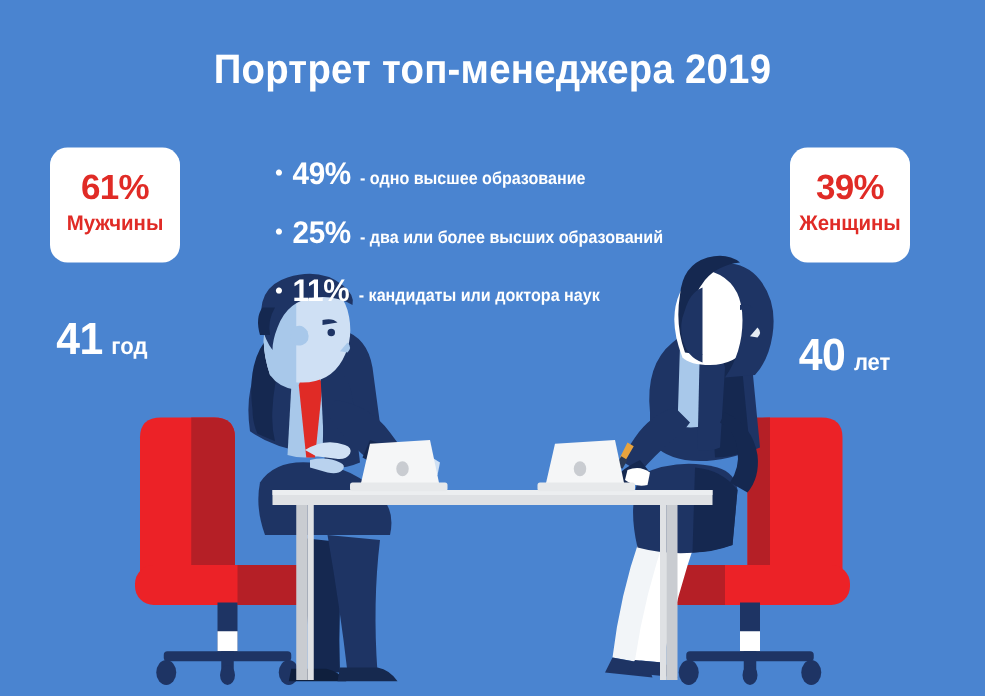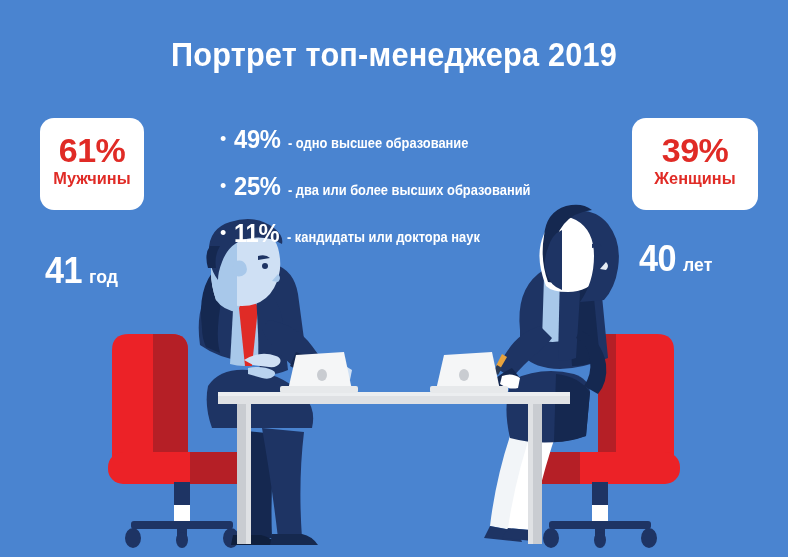--- a/index.html
+++ b/index.html
@@ -45,26 +45,26 @@
   
   .stat-card {
     position: absolute;
     background: #ffffff;
     border-radius: 14px;
     text-align: center;
     box-sizing: border-box;
     padding-top: 13px;
   }
   .stat-card.left  { left: 40px;  top: 118px; width: 104px; height: 92px; }
-  .stat-card.right { left: 632px; top: 118px; width: 126px; height: 92px; }
+  .stat-card.right { left: 632px; top: 118px; width: 96px; height: 92px; }
   .stat-pct {
     display: block;
     color: #e02b26;
     font-weight: bold;
-    font-size: 34px;
+    font-size: 28px;
     line-height: 38px;
     letter-spacing: -0.5px;
   }
   .stat-label {
     display: block;
     color: #e02b26;
     font-weight: bold;
     font-size: 17px;
     line-height: 20px;
     transform: scaleX(0.96);
@@ -111,21 +111,21 @@
   }
 
   
   .age {
     position: absolute;
     color: #ffffff;
     white-space: nowrap;
     text-decoration: underline;
   }
   .age.left  { left: 44px;  top: 252px; }
-  .age.right { left: 638px; top: 240px; }
+  .age.right { left: 638px; top: 265px; }
   .age-num {
     font-weight: bold;
     font-size: 36px;
     line-height: 38px;
     letter-spacing: -0.5px;
     transform: scaleX(0.95);
     display: inline-block;
   }
   .age-unit {
     font-weight: bold;

